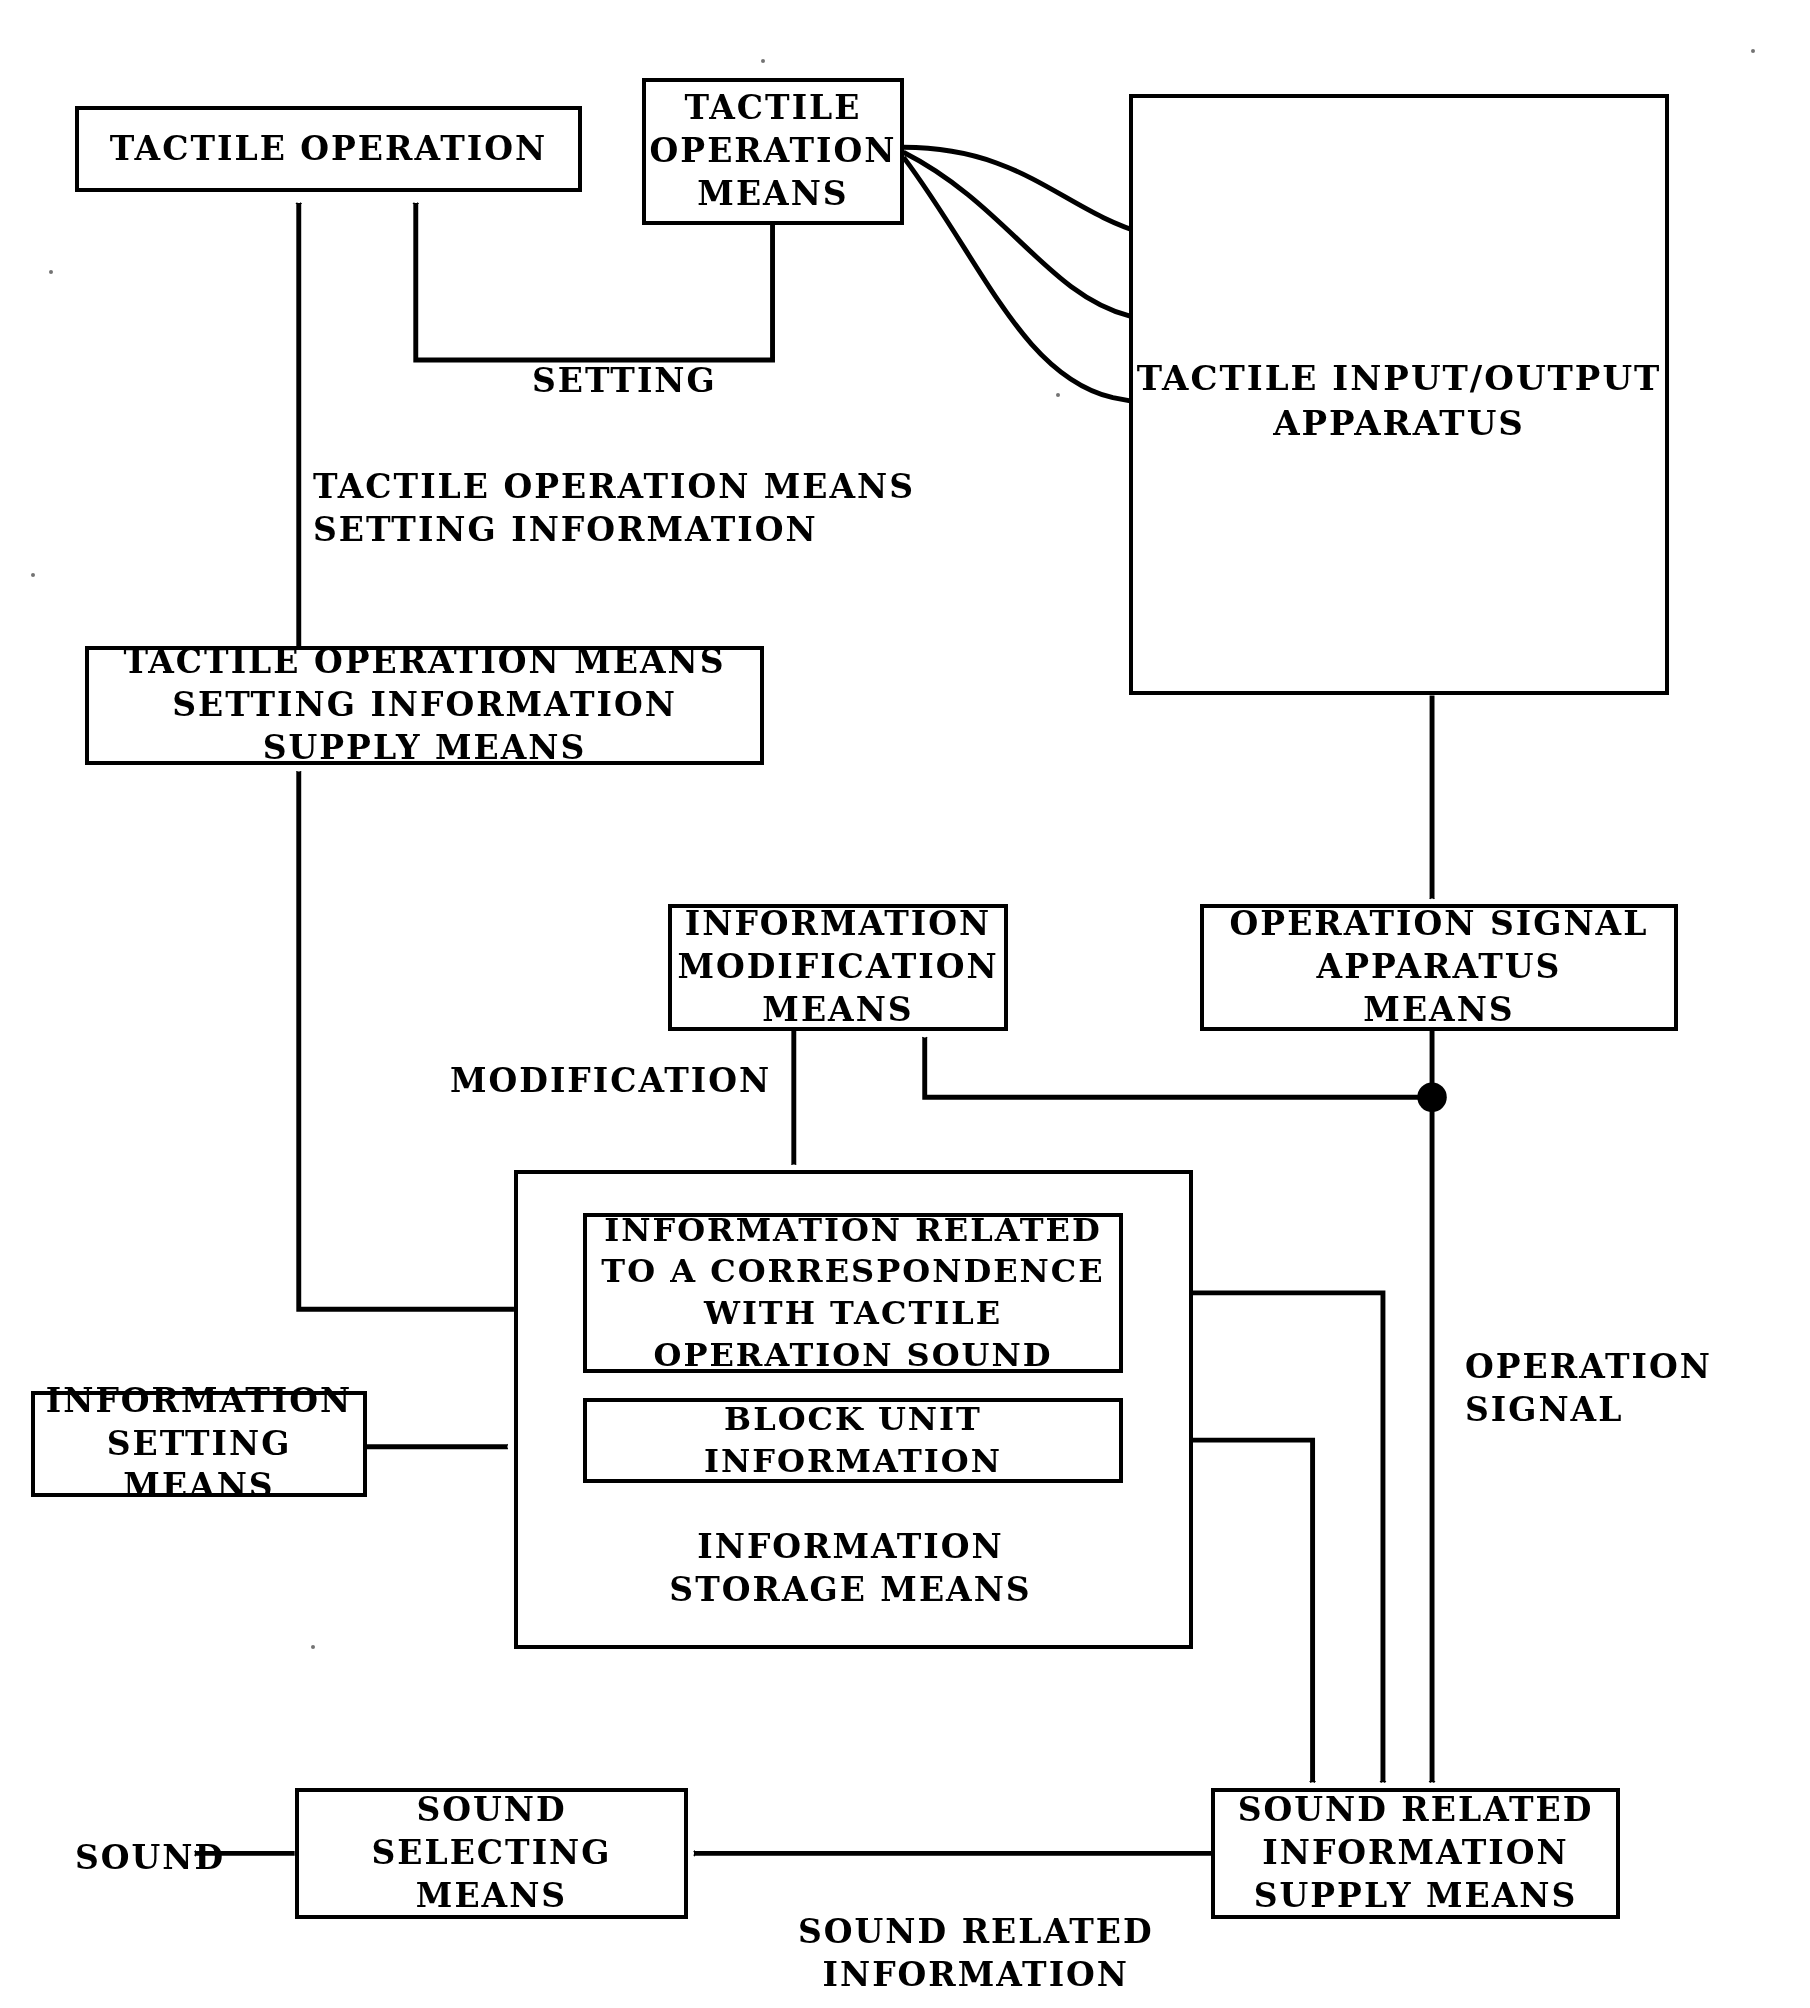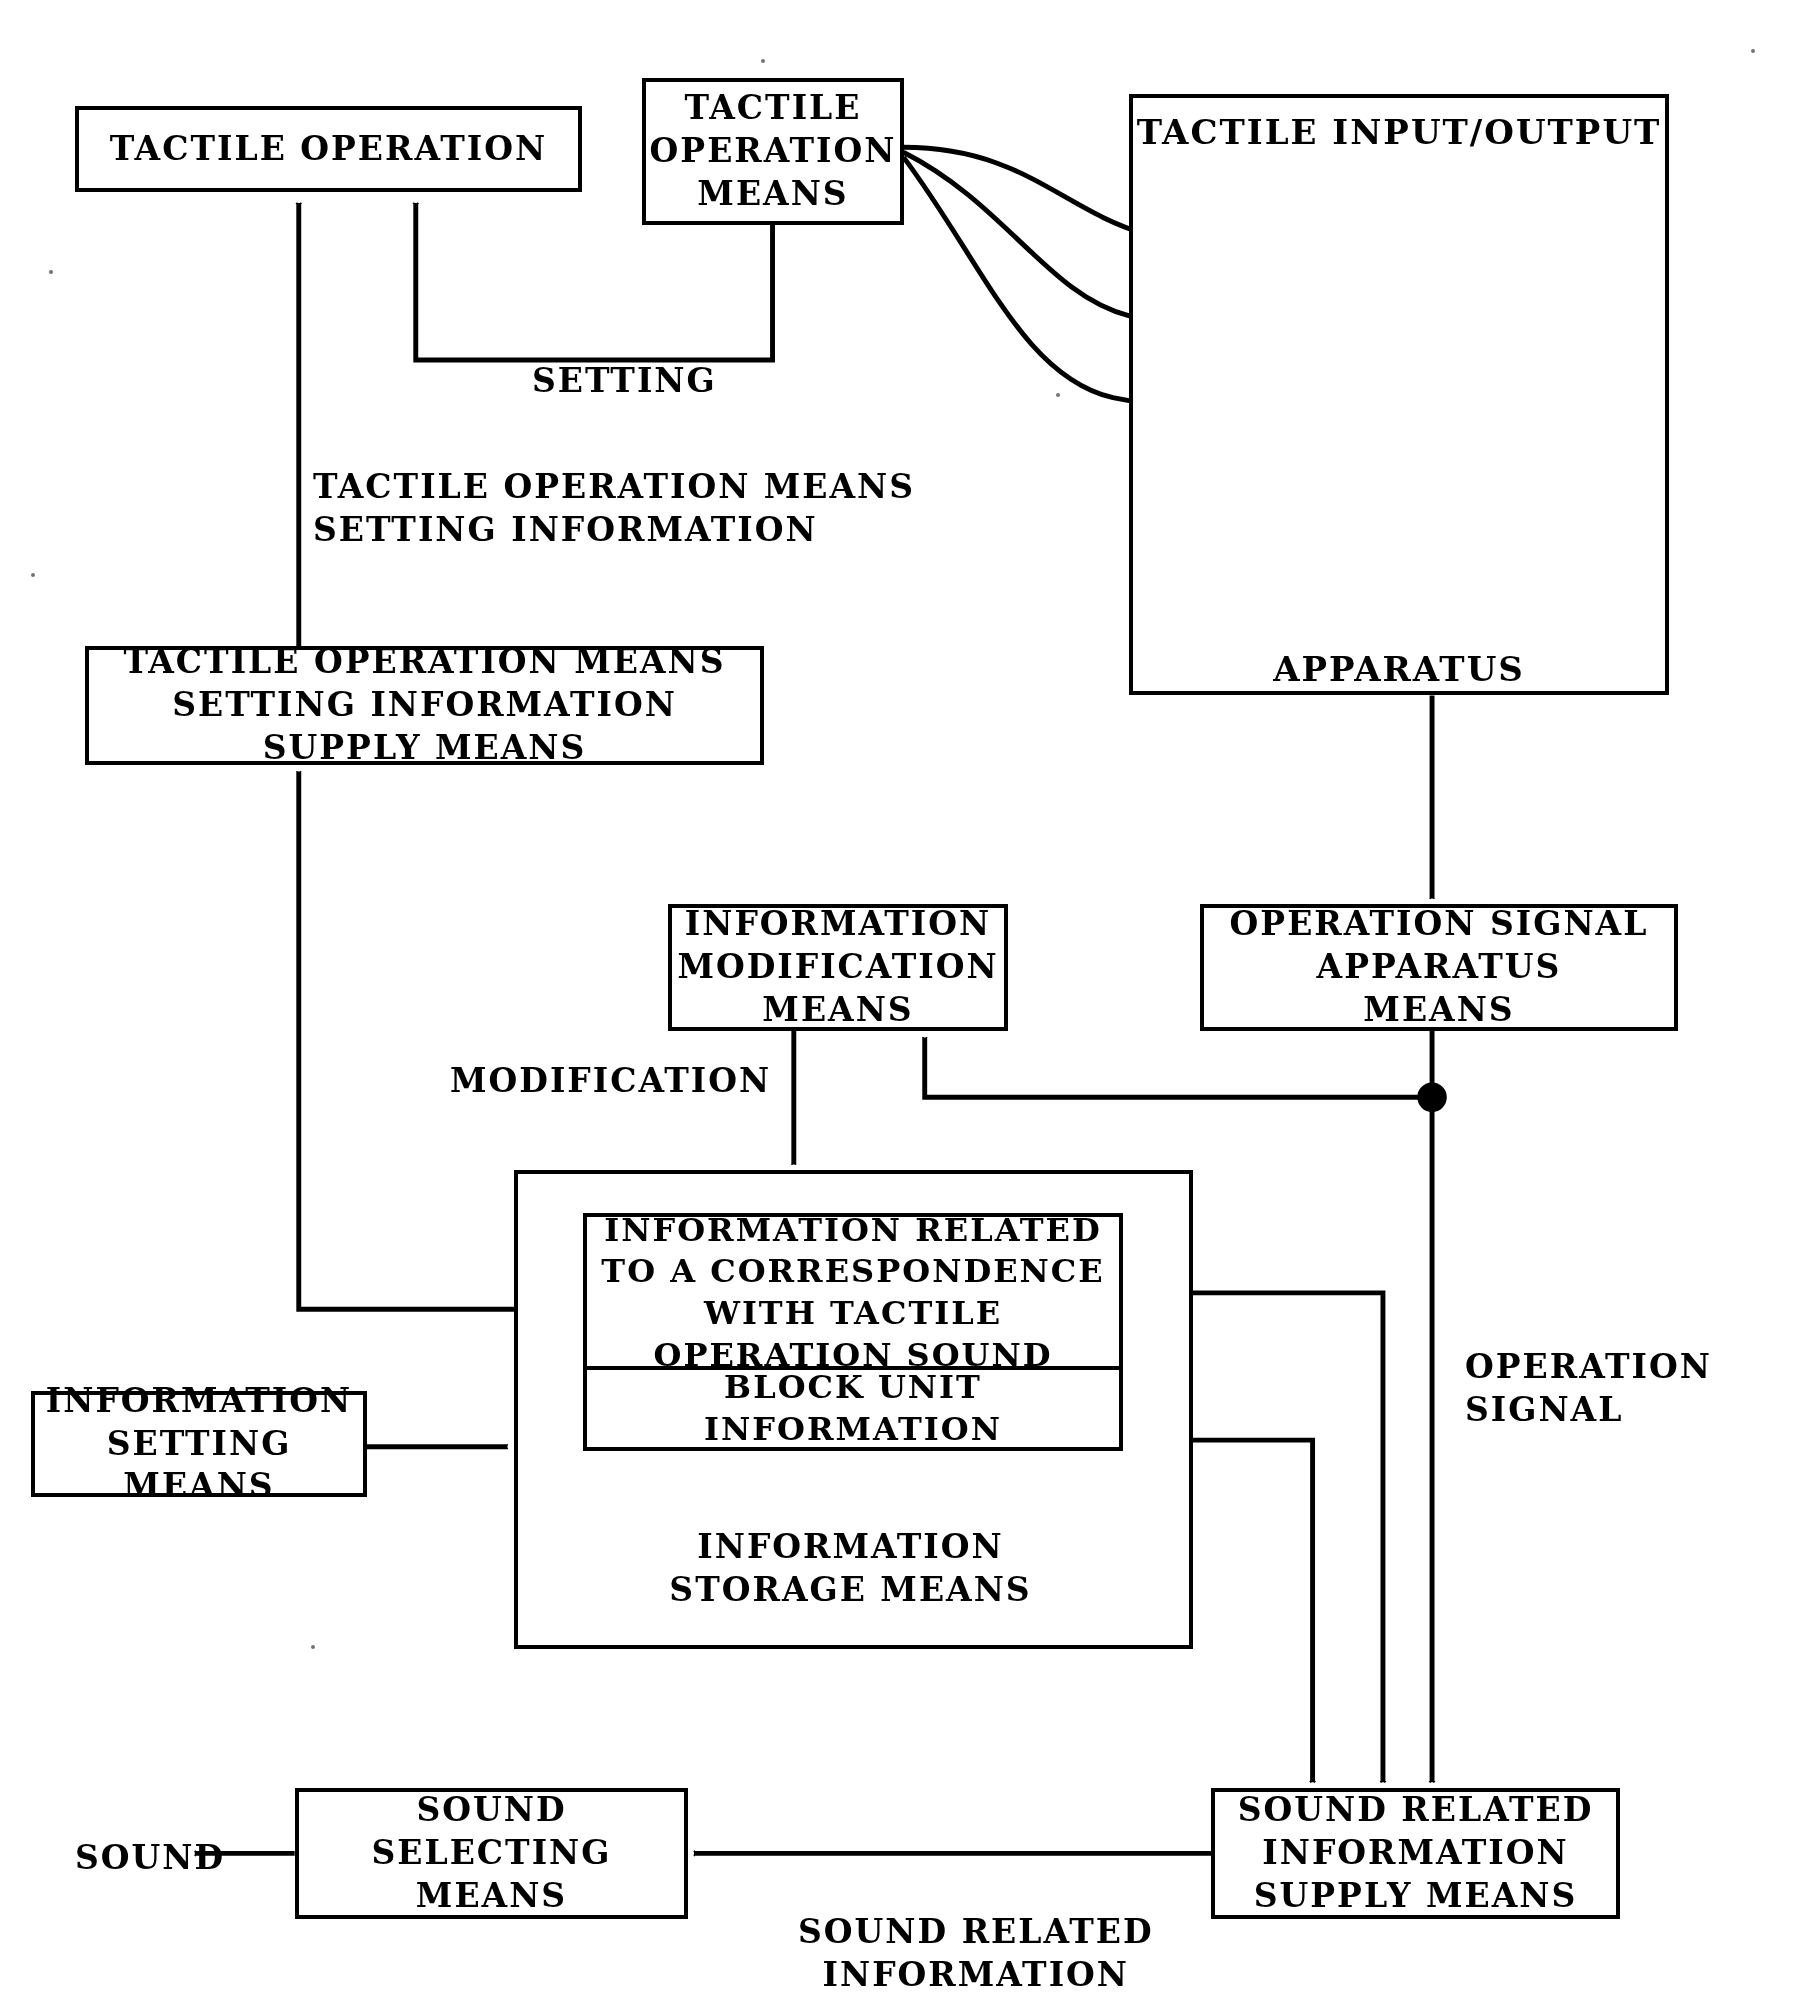--- a/index.html
+++ b/index.html
@@ -49,29 +49,29 @@
     white-space: nowrap;
     z-index: 6;
   }
   .lbl span { display: block; }
   .lbl.center { text-align: center; }
 
   
   #box-tactile-op-setting { left: 75px;  top: 106px;  width: 507px; height: 86px; font-size: 33px; }
   #box-tactile-op        { left: 642px;  top: 78px;   width: 262px; height: 147px; font-size: 33px; }
   #box-apparatus         { left: 1129px; top: 94px;  width: 540px; height: 601px; font-size: 34px;
-                           justify-content: space-between; padding-top: 12px; }
+                           justify-content: center; padding-top: 12px; }
   #box-setting-info-supply{left: 85px;  top: 646px;  width: 679px; height: 119px; font-size: 33px; }
   #box-info-mod          { left: 668px;  top: 904px; width: 340px; height: 127px; font-size: 33px; }
   #box-op-signal-select  { left: 1200px; top: 904px; width: 478px; height: 127px; font-size: 33px; }
   #box-storage           { left: 514px;  top: 1170px; width: 679px; height: 479px; font-size: 33px;
                            justify-content: flex-start; }
   #box-corr              { left: 583px;  top: 1213px; width: 540px; height: 160px; font-size: 32px;
                            position: absolute; }
-  #box-block-unit        { left: 583px;  top: 1366px; width: 540px; height: 85px; font-size: 32px; }
+  #box-block-unit        { left: 583px;  top: 1398px; width: 540px; height: 85px; font-size: 32px; }
   #label-storage-means   { left: 646px;  top: 1526px; width: 409px; font-size: 33px; }
   #box-info-setting      { left: 31px;   top: 1391px; width: 336px; height: 106px; font-size: 33px; }
   #box-sound-gen         { left: 295px;  top: 1788px; width: 393px; height: 131px; font-size: 33px; }
   #box-sound-supply      { left: 1211px; top: 1788px; width: 409px; height: 131px; font-size: 33px; }
 
   #label-setting      { left: 532px;  top: 360px;  font-size: 33px; }
   #label-tom-setting  { left: 313px;  top: 466px;  font-size: 33px; }
   #label-modification { left: 450px;  top: 1060px; font-size: 33px; }
   #label-operation-sig{ left: 1465px; top: 1346px; font-size: 33px; }
   #label-sound        { left: 75px;   top: 1837px; font-size: 33px; }

